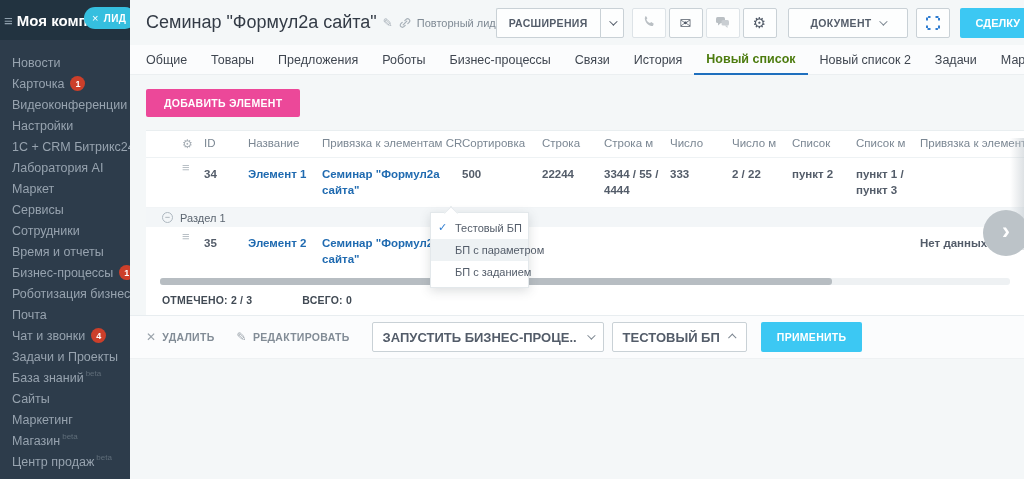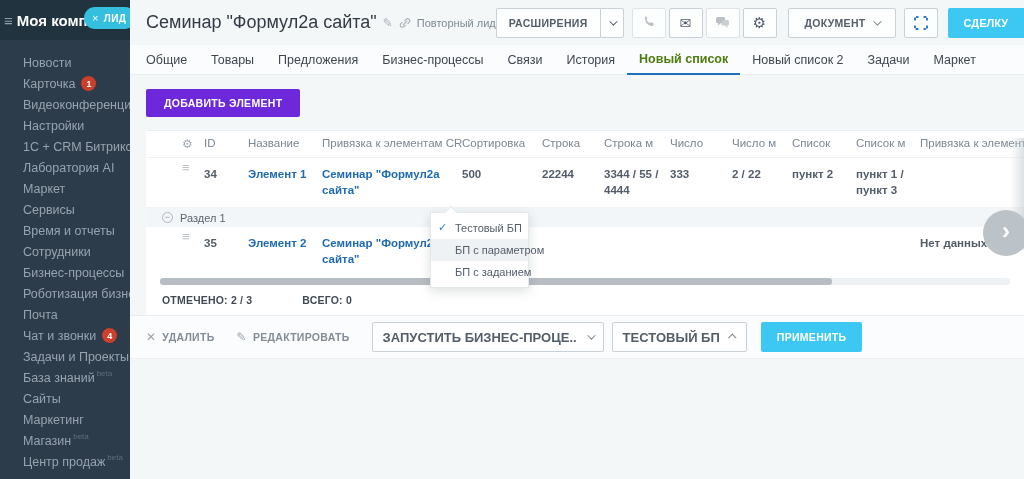--- a/index.html
+++ b/index.html
@@ -8,21 +8,21 @@
 
   
   .sidebar { position:absolute; left:0; top:0; width:130px; height:479px; background:#2d3c4b; overflow:hidden; }
   .sb-header { height:40px; background:#223340; display:flex; align-items:center; padding-left:4px; position:relative; }
   .sb-burger { color:#8fa0ad; font-size:15px; margin-right:4px; }
   .sb-title { color:#ffffff; font-size:15px; font-weight:bold; white-space:nowrap; }
   .lead-pill { position:absolute; left:84px; top:7px; height:22px; background:#35bfdf; border-radius:12px; color:#fff;
                display:flex; align-items:center; padding:0 10px 0 8px; font-size:10px; font-weight:bold; letter-spacing:.4px; z-index:5; }
   .lead-pill .x { margin-right:5px; font-size:11px; font-weight:normal; }
   .sb-menu { padding:12px 0 0 12px; }
-  .sb-item { height:21px; display:flex; align-items:center; font-size:12.5px; color:#97a3af; white-space:nowrap; cursor:pointer;margin-left:11px; }
+  .sb-item { height:21px; display:flex; align-items:center; font-size:12.5px; color:#97a3af; white-space:nowrap; cursor:pointer; }
   .sb-badge { margin-left:6px; min-width:15px; height:15px; border-radius:8px; background:#cc3f2a; color:#fff; font-size:9px; font-weight:bold;
               display:inline-flex; align-items:center; justify-content:center; padding:0 4px; }
   .beta { font-size:8px; color:#5f6d79; margin-left:2px; transform:translateY(-4px); display:inline-block; }
 
   
   .main { position:absolute; left:130px; top:0; width:894px; height:479px; }
 
   
   .topbar { display:flex; align-items:center; padding:7px 10px 0 16px; height:38px; }
   .page-title { font-size:18px; color:#333b46; white-space:nowrap; }
@@ -33,21 +33,21 @@
          font-size:10.5px; font-weight:bold; color:#535c69; letter-spacing:.3px; cursor:pointer; }
   .btn-split { display:inline-flex; margin-right:8px; }
   .btn-split .btn-main { border-right:none; border-radius:2px 0 0 2px; padding:0 12px; }
   .btn-split .btn-arrow { border-radius:0 2px 2px 0; width:24px; justify-content:center; }
   .icon-btn { width:34px; justify-content:center; margin-right:3px; }
   .icon-btn.dim { border-color:#dde3e7; }
   .icon-btn.dim svg, .icon-btn.dim span { opacity:.45; }
   .chev { display:inline-block; width:6px; height:6px; border-right:1.5px solid currentColor; border-bottom:1.5px solid currentColor; }
   .chev.down { transform:rotate(45deg) translateY(-2px); }
   .chev.up { transform:rotate(-135deg) translateY(-1px); }
-  .doc-btn { padding:0 16px; margin:0 8px; }
+  .doc-btn { padding:0 22px; margin:0 8px; }
   .doc-btn .chev { margin-left:7px; color:#7c8690; }
   .fs-btn { width:34px; justify-content:center; margin-right:10px; }
   .deal { display:inline-flex; margin-right:4px; }
   .deal .d-main { background:#3cc8f3; border:none; color:#fff; padding:0 16px; border-radius:2px 0 0 2px; height:30px; display:flex; align-items:center;
                   font-size:11px; font-weight:bold; cursor:pointer; }
   .deal .d-arrow { background:#3cc8f3; border-left:1px solid rgba(255,255,255,.5); width:22px; border-radius:0 2px 2px 0; display:flex;
                    align-items:center; justify-content:center; color:#fff; cursor:pointer; }
 
   
   .stages { display:flex; margin:3px 14px 0 16px; height:22px; gap:3px; }
@@ -60,21 +60,21 @@
   .ul-blue { background:#55d1f0; }
   .ul-green { background:#aad500; }
 
   
   .tabs { display:flex; align-items:center; margin-top:7px; height:30px; background:#fbfcfd; border-bottom:1px solid #ebeff1; padding-left:4px; }
   .tab { padding:0 12px; font-size:12.5px; color:#3f4650; height:30px; display:flex; align-items:center; cursor:pointer; white-space:nowrap; }
   .tab.active { color:#4d7c0f; border-bottom:2px solid #1e6fbe; font-weight:bold; }
 
   
   .list-area { padding:14px 0 0 16px; }
-  .add-btn { background:#6d28d9; color:#fff; border:none; border-radius:2px; height:28px; padding:0 18px; font-size:10.5px; font-weight:bold;
+  .add-btn { background:#ec4899; color:#fff; border:none; border-radius:2px; height:28px; padding:0 18px; font-size:10.5px; font-weight:bold;
              letter-spacing:.3px; cursor:pointer; font-family:inherit; }
 
   .table { background:#fff; margin-top:13px; border-top:1px solid #e9eef0; position:relative; }
   .grid { display:grid; grid-template-columns:22px 22px 44px 74px 140px 80px 62px 66px 62px 60px 64px 64px minmax(0,1fr); align-items:start; padding-left:14px; }
   .th { font-size:11.5px; color:#7b8793; padding:6px 6px 6px 0; white-space:nowrap; overflow:hidden; }
   .thead { border-bottom:1px solid #eef2f4; }
   .td { font-size:11.5px; color:#535c69; padding:9px 8px 9px 0; line-height:1.35;font-weight:bold; }
   .link { color:#1f6ab0; cursor:pointer; }
   .cb { width:13px; height:13px; border-radius:2px; margin-top:8px; position:relative; cursor:pointer; }
   .cb.on { background:#2675d0; }
@@ -149,24 +149,24 @@
     <div class="sb-item">
         <span>Лаборатория AI</span>
       </div>
     <div class="sb-item">
         <span>Маркет</span>
       </div>
     <div class="sb-item">
         <span>Сервисы</span>
       </div>
     <div class="sb-item">
+        <span>Сотрудники</span>
+      </div>
+    <div class="sb-item">
         <span>Время и отчеты</span>
-      </div>
-    <div class="sb-item">
-        <span>Сотрудники</span>
       </div>
     <div class="sb-item">
         <span>Бизнес-процессы</span>
         <span class="sb-badge">1</span>
       </div>
     <div class="sb-item">
         <span>Роботизация бизнес...</span>
       </div>
     <div class="sb-item">
         <span>Почта</span>
@@ -257,20 +257,23 @@
 
   <div class="tabs">
     <div class="tab">
         <span>Общие</span>
       </div>
     <div class="tab">
         <span>Товары</span>
       </div>
     <div class="tab">
         <span>Предложения</span>
+      </div>
+    <div class="tab">
+        <span>Роботы</span>
       </div>
     <div class="tab">
         <span>Бизнес-процессы</span>
       </div>
     <div class="tab">
         <span>Связи</span>
       </div>
     <div class="tab">
         <span>История</span>
       </div>

